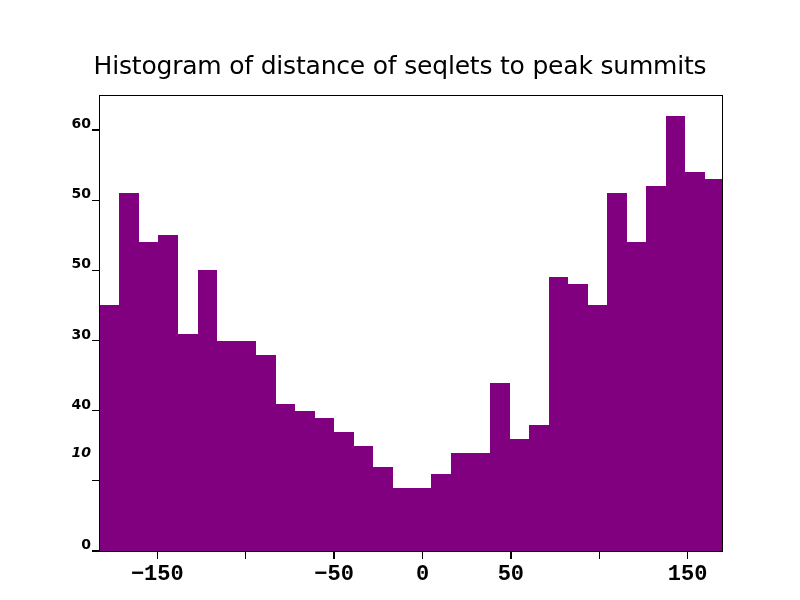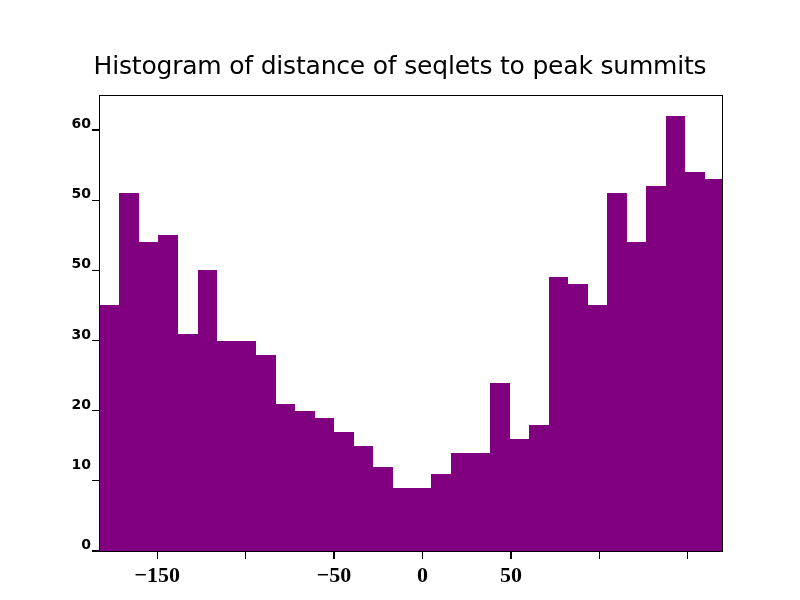--- a/index.html
+++ b/index.html
@@ -88,21 +88,21 @@
     background: #000000;
   }
   .xtick-label {
     position: absolute;
     top: 541px;
     width: 90px;
     text-align: center;
     font-size: 22px;
     font-weight: bold;
     color: #000000;
-    font-family: Liberation Serif, serif;
+    font-family: Liberation Mono, monospace;
   }
   #x-axis-label {
     position: absolute;
     left: 0;
     top: 568px;
     width: 800px;
     text-align: center;
     font-size: 22px;
     color: #000000;
     font-family: "DejaVu Sans", sans-serif;
@@ -150,38 +150,39 @@
         <div class="hist-bar" style="left: 565.507px; width: 19.9978px; height: 434.954px; background: rgb(128, 0, 128);"></div>
         <div class="hist-bar" style="left: 585.004px; width: 19.9978px; height: 378.831px; background: rgb(128, 0, 128);"></div>
         <div class="hist-bar" style="left: 604.502px; width: 19.9978px; height: 371.815px; background: rgb(128, 0, 128);"></div>
       </div>
   </div>
 
   <div id="y-axis-ticks">
       <div class="ytick-mark" style="top: 529.35px;"></div>
       <div class="ytick-label" style="top: 515px; left: 21px; right: auto; width: 70px;">0</div>
       <div class="ytick-mark" style="top: 459.196px;"></div>
-      <div class="ytick-label" style="top: 435px; left: 21px; right: auto; width: 70px;">10</div>
+      <div class="ytick-label" style="top: 423px; left: 21px; right: auto; width: 70px; font-style: italic;">10</div>
       <div class="ytick-mark" style="top: 389.042px;"></div>
-      <div class="ytick-label" style="top: 374.692px; left: 21px; right: auto; width: 70px;">20</div>
+      <div class="ytick-label" style="top: 374.692px; left: 21px; right: auto; width: 70px;">40</div>
       <div class="ytick-mark" style="top: 318.888px;"></div>
       <div class="ytick-label" style="top: 304.538px; left: 21px; right: auto; width: 70px;">30</div>
       <div class="ytick-mark" style="top: 248.735px;"></div>
       <div class="ytick-label" style="top: 234.385px; left: 21px; right: auto; width: 70px;">50</div>
       <div class="ytick-mark" style="top: 178.581px;"></div>
       <div class="ytick-label" style="top: 164.231px; left: 21px; right: auto; width: 70px;">50</div>
       <div class="ytick-mark" style="top: 108.427px;"></div>
       <div class="ytick-label" style="top: 94.0769px; left: 21px; right: auto; width: 70px;">60</div>
       <div class="xtick-mark" style="left: 156.684px;"></div>
       <div class="xtick-label" style="left: 112.334px;">−150</div>
       <div class="xtick-mark" style="left: 245.07px;"></div>
       <div class="xtick-mark" style="left: 333.455px;"></div>
       <div class="xtick-label" style="left: 289.105px;">−50</div>
       <div class="xtick-mark" style="left: 421.84px;"></div>
       <div class="xtick-label" style="left: 377.49px;">0</div>
       <div class="xtick-mark" style="left: 510.225px;"></div>
       <div class="xtick-label" style="left: 465.875px;">50</div>
       <div class="xtick-mark" style="left: 598.611px;"></div>
       <div class="xtick-mark" style="left: 686.996px;"></div>
+      <div class="xtick-label" style="left: 642.646px;">150</div>
     </div>
 
 
 </div>
 
 </body></html>

